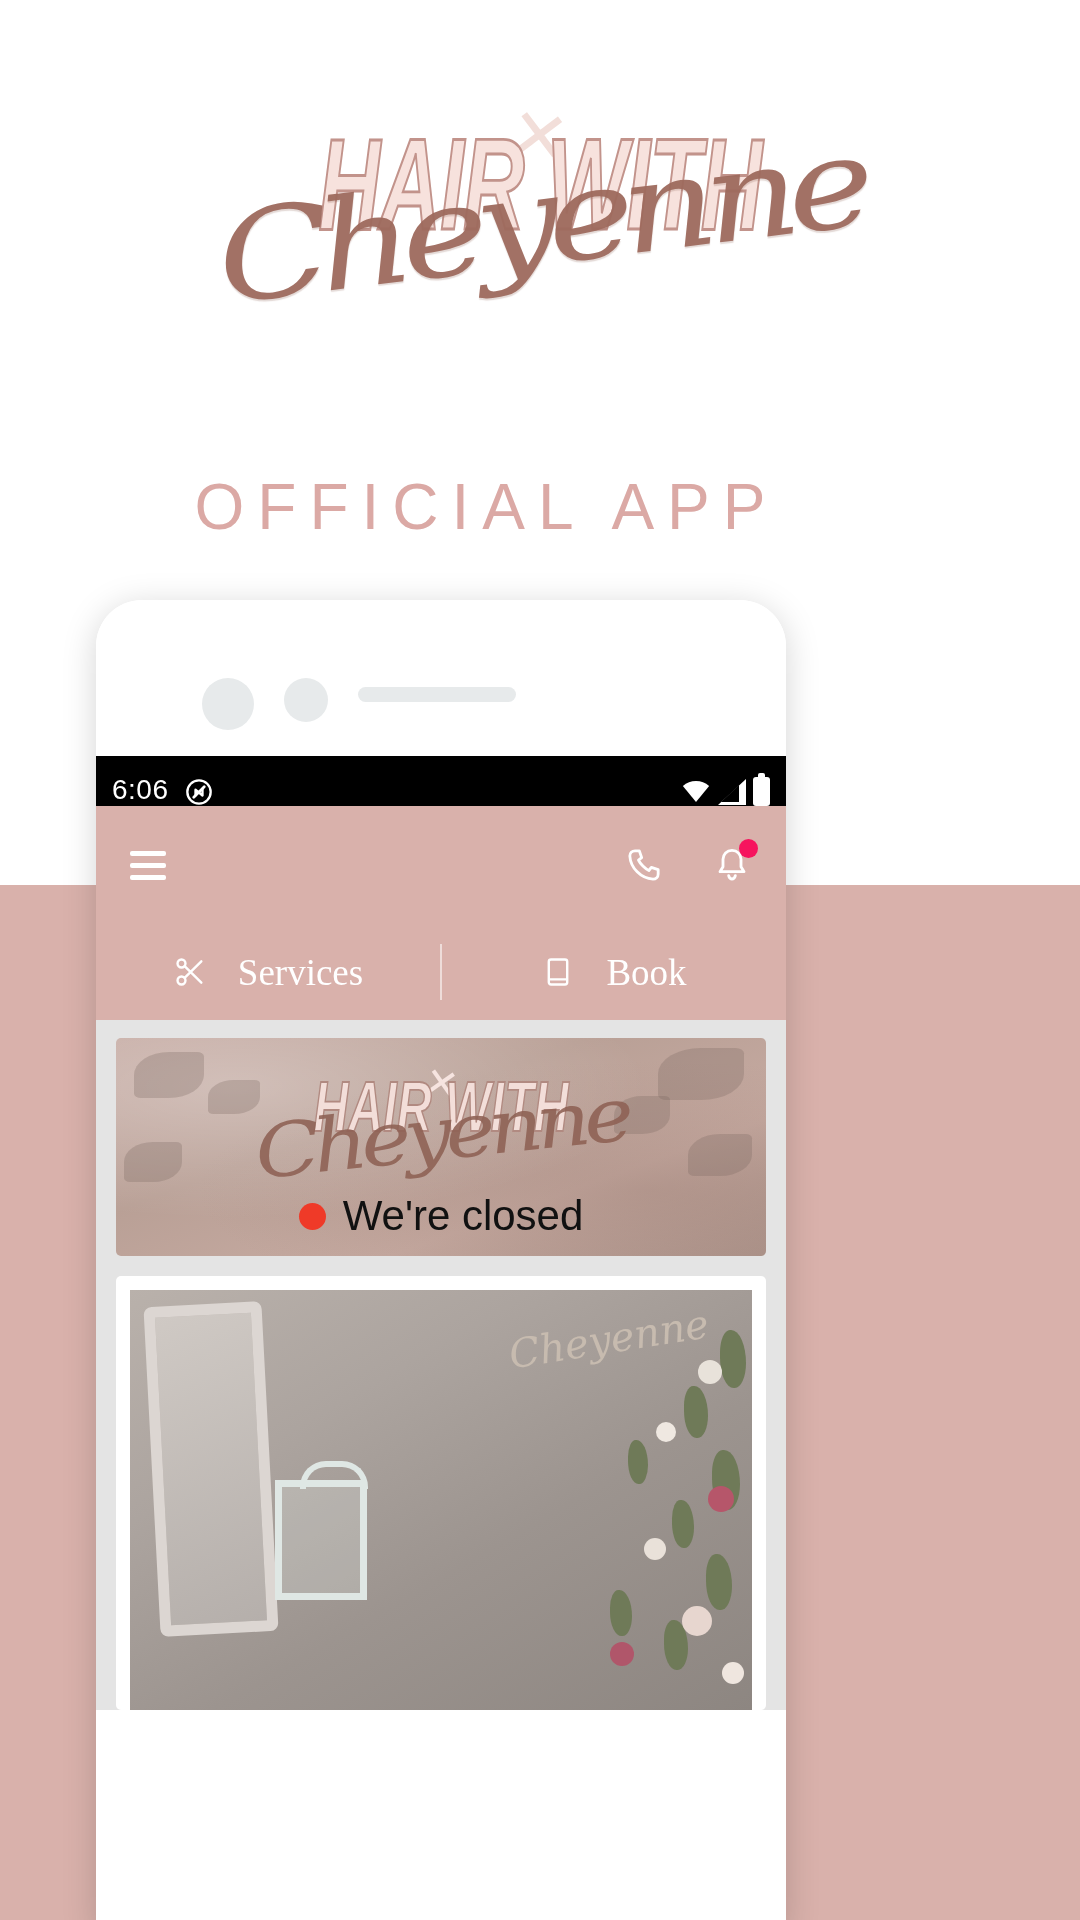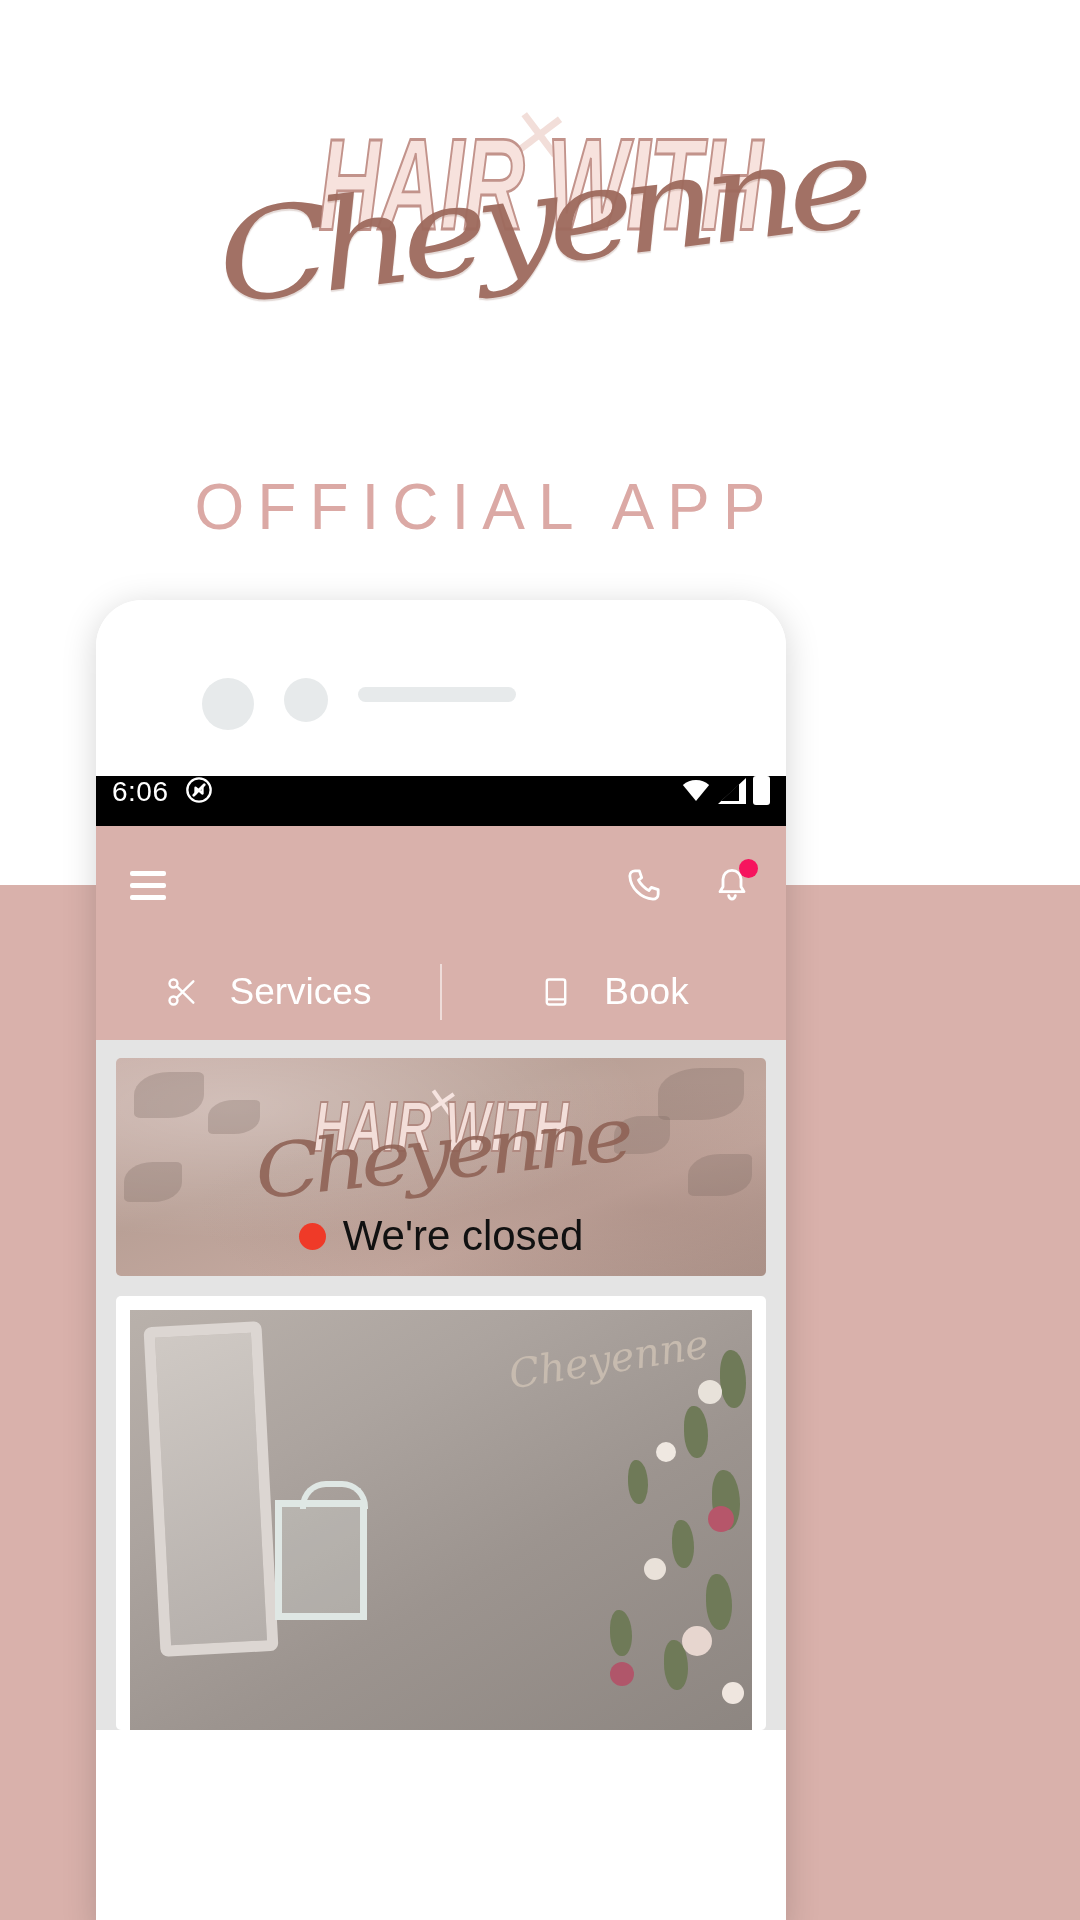--- a/index.html
+++ b/index.html
@@ -97,21 +97,21 @@
 
   
   #screen {
     position:absolute; left:0; top:156px; width:690px; height:1174px;
     background:#ffffff; overflow:hidden;
   }
 
   
   #statusbar {
     position:relative; width:690px; height:50px; background:#000;
-    display:flex; align-items:flex-start; padding:0 16px;margin-top:20px;
+    display:flex; align-items:flex-end; padding:0 16px;
   }
   #status-time { color:#fff; font-size:28px; font-weight:500; letter-spacing:0.5px; }
   #status-dnd { margin-left:16px; width:28px; height:28px; position:relative; }
   #status-dnd svg { display:block; }
   #status-right { margin-left:auto; display:flex; align-items:center; gap:7px; }
   .tri-signal {
     width:0;height:0;border-style:solid;border-width:0 0 26px 28px;
     border-color:transparent transparent #fff transparent; position:relative;
   }
   .tri-signal::after{
@@ -137,21 +137,21 @@
   }
   #appbar-actions { margin-left:auto; display:flex; align-items:center; gap:48px; }
   .appbar-ico { width:40px; height:40px; position:relative; }
   #bell-badge {
     position:absolute; right:-6px; top:-6px; width:19px; height:19px;
     background:#f6145e; border-radius:50%;
   }
 
   
   #tabs { display:flex; height:96px; align-items:center; }
-  .tab { flex:1; display:flex; align-items:center; justify-content:center; gap:31px; }
+  .tab { flex:1; display:flex; align-items:center; justify-content:center; gap:31px;font-family:Liberation Serif, serif; }
   .tab-label { color:#fff; font-size:37px; font-weight:400; }
   .tab-ico { width:34px; height:34px; }
   #tab-divider { width:2px; height:56px; background:rgba(255,255,255,0.55); }
 
   
   #app-body { background:#e4e4e4; width:690px; padding:18px 20px 0 20px; }
 
   
   #banner-card {
     position:relative; width:650px; height:218px; margin:0 auto;

